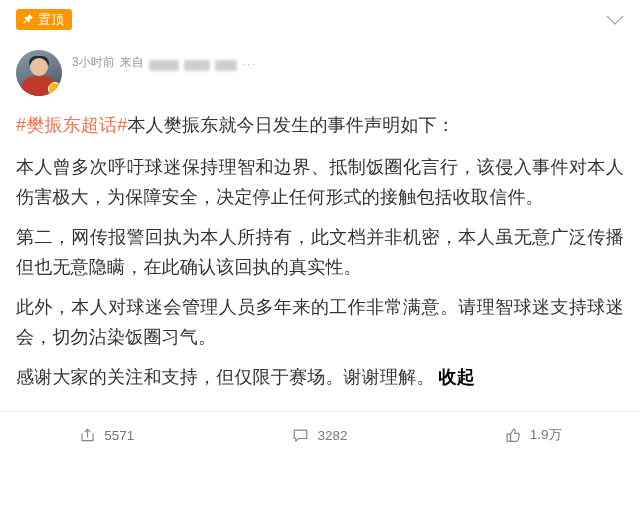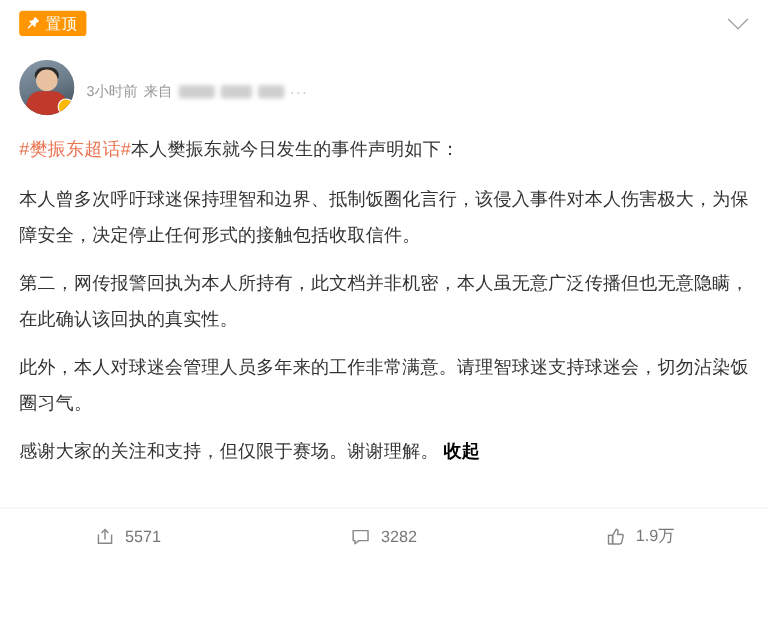--- a/index.html
+++ b/index.html
@@ -149,23 +149,23 @@
     border-radius: 50%;
     background: #ffac2d;
     display: inline-flex;
     align-items: center;
     justify-content: center;
     color: #fff;
     font-size: 10px;
     line-height: 1;
   }
   .meta-row {
-    margin-top: 17px;
-    display: flex;
-    align-items: center;
+    margin-top: 3px;
+    display: flex;
+    align-items: flex-end;
     font-size: 12px;
     color: #999999;
     gap: 5px;
   }
   .blur-chip {
     display: inline-block;
     height: 11px;
     border-radius: 2px;
     background: #cfcfcf;
     filter: blur(1.6px);
@@ -174,21 +174,21 @@
   .blur-w1 { width: 30px; }
   .blur-w2 { width: 26px; }
   .blur-w3 { width: 22px; }
   .dots { color: #bdbdbd; font-size: 12px; letter-spacing: 1px; }
   
   .body {
     padding: 14px 16px 0 16px;
     box-sizing: border-box;
   }
   .para {
-    font-size: 15px;
+    font-size: 18px;
     line-height: 30px;
     color: #333333;
     margin: 0 0 10px 0;
     letter-spacing: .2px;
     text-align: justify;
   }
   .para.first { margin-bottom: 12px; }
   .topic {
     color: #eb7350;
   }
@@ -196,21 +196,21 @@
     color: #000000;
     cursor: pointer;
     margin-left: 4px;
     font-weight: bold;
   }
   
   .actions {
     position: absolute;
     left: 0;
     right: 0;
-    bottom: 0;
+    bottom: 12px;
     height: 46px;
     border-top: 1px solid #f0f0f0;
     display: flex;
     align-items: center;
     justify-content: flex-end;
   }
   .action {
     flex: 1 1 33.33%;
     display: flex;
     align-items: center;

